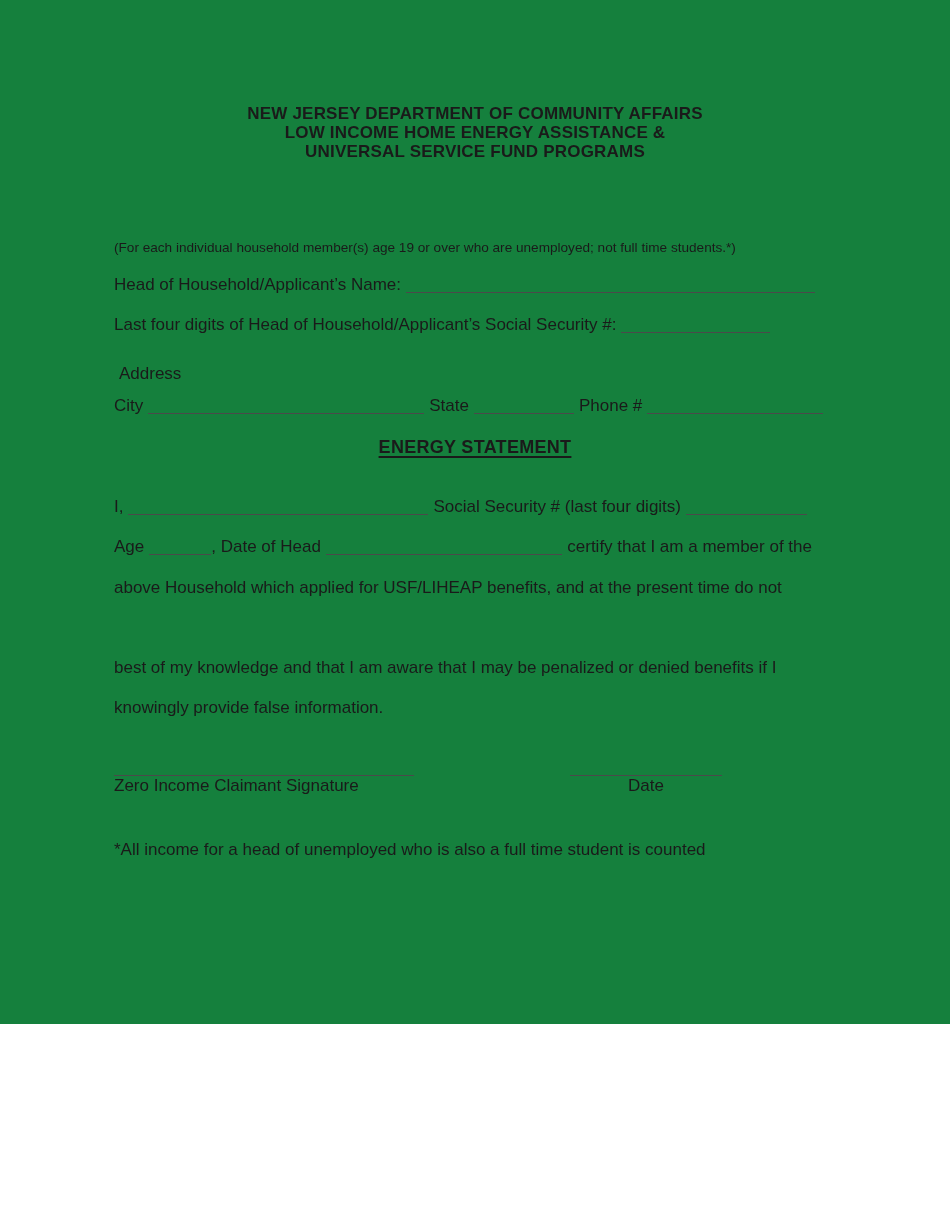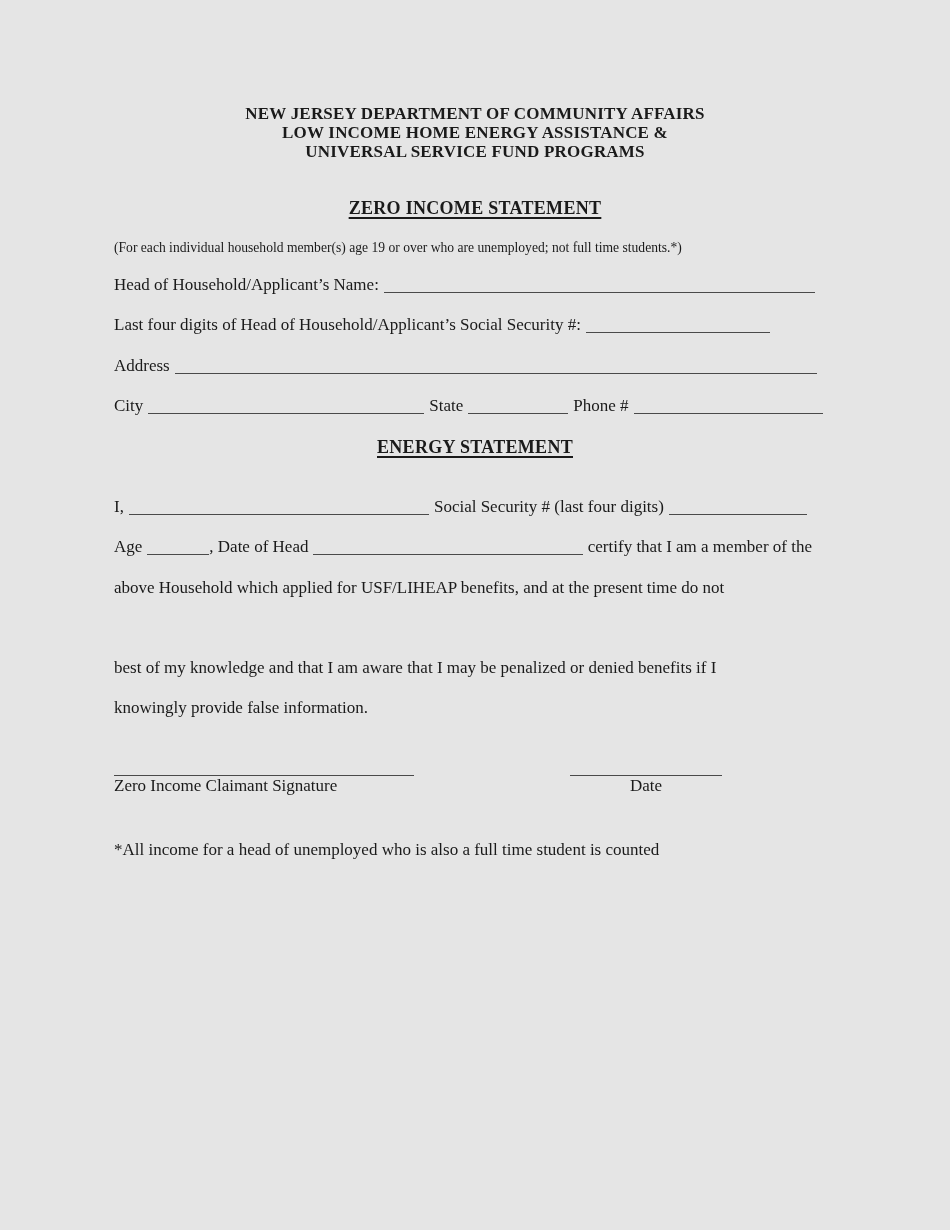--- a/index.html
+++ b/index.html
@@ -1,21 +1,21 @@
 <!DOCTYPE html>
 <html><head>
 <meta charset="utf-8">
 <style>
   html, body { margin: 0; padding: 0; background: #ffffff; }
   .page {
     position: relative;
     width: 950px;
-    height: 1230px;
-    background: #e5e5e5;
-    font-family: Liberation Serif, serif;
+    height: 1024px;
+    background: #15803d;
+    font-family: Liberation Sans, sans-serif;
     color: #1a1a1a;
     overflow: hidden;
   }
   .center-block {
     position: absolute;
     left: 0;
     width: 100%;
     text-align: center;
   }
   .doc-header {
@@ -47,21 +47,21 @@
     position: absolute;
     left: 114px;
     display: flex;
     align-items: baseline;
     font-size: 17px;
     line-height: 20px;
     white-space: pre;
   }
   .row-name    { top: 275px; width: 706px; }
   .row-ssn     { top: 315px; width: 661px; }
-  .row-address { top: 356px; width: 708px; }
+  .row-address { top: 364px; width: 708px; flex-direction: column; }
   .row-city    { top: 396px; width: 714px; }
   .row-i       { top: 497px; width: 698px; }
   .row-age     { top: 537px; width: 698px; }
   .body-line {
     position: absolute;
     left: 114px;
     font-size: 17px;
     line-height: 20px;
     white-space: pre-wrap;
   }
@@ -107,21 +107,20 @@
 <body>
 
 <div class="page">
 
   <div class="center-block doc-header">
     <div>NEW JERSEY DEPARTMENT OF COMMUNITY AFFAIRS</div>
     <div>LOW INCOME HOME ENERGY ASSISTANCE &amp;</div>
     <div>UNIVERSAL SERVICE FUND PROGRAMS</div>
   </div>
 
-  <div class="center-block section-title zero-title">ZERO INCOME STATEMENT</div>
 
   <div class="note">(For each individual household member(s) age 19 or over who are unemployed; not full time students.*)</div>
 
   <div class="row row-name">
     <span class="lbl">Head of Household/Applicant’s Name:</span>
     <div class="blank fill"></div>
   </div>
 
   <div class="row row-ssn">
     <span class="lbl">Last four digits of Head of Household/Applicant’s Social Security #:</span>

